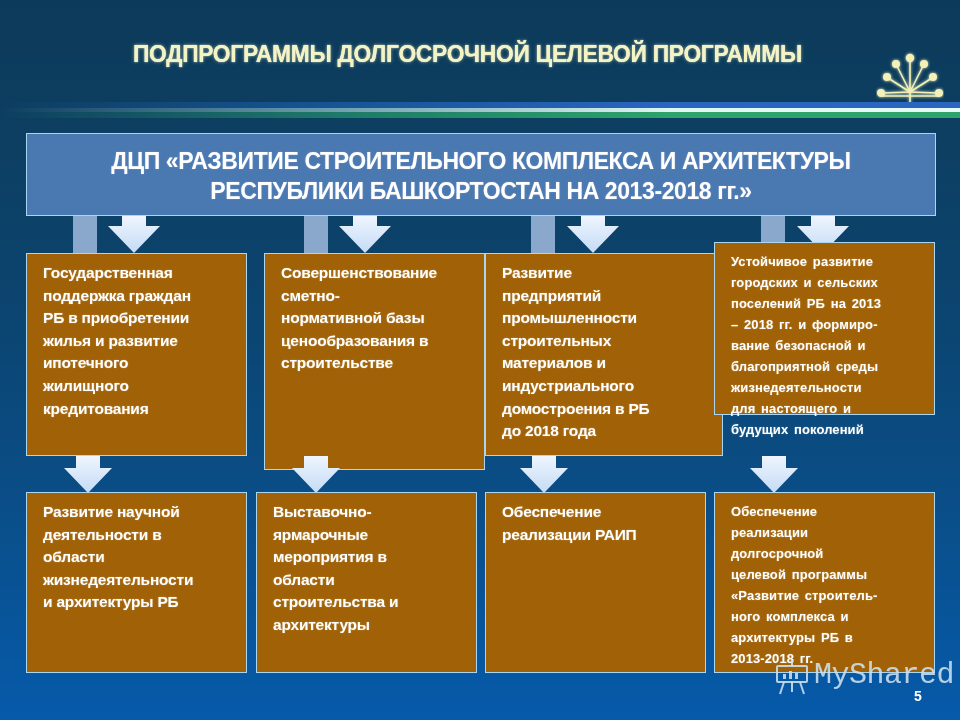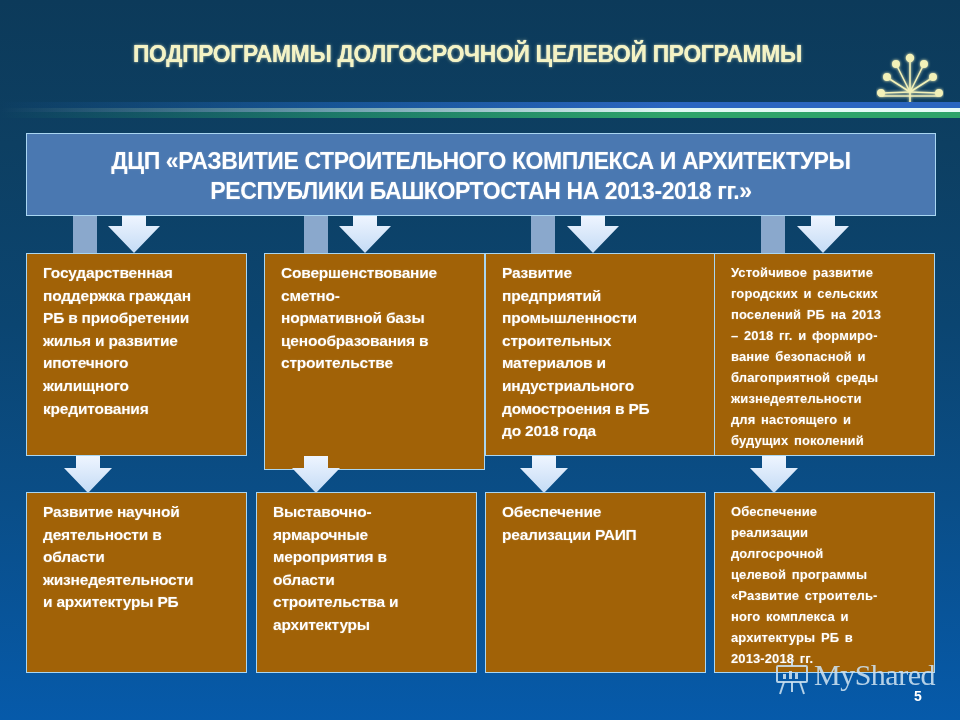--- a/index.html
+++ b/index.html
@@ -41,21 +41,21 @@
     white-space:pre-line;
   }
   .sub-text.small {
     font-size:13px; line-height:21px; letter-spacing:0.1px; word-spacing:2px;
   }
   .connector { position:absolute; width:24px; background:#8aa8cc; }
   .arrow { position:absolute; width:52px; height:37px; }
 
   .watermark { position:absolute; left:774px; top:662px; height:32px; }
   .wm-text { position:absolute; left:40px; top:-4px; color:rgba(205,225,240,0.88);
-    font-size:30px; font-family:Liberation Serif, serif; letter-spacing:-0.5px; }
+    font-size:30px; font-family:Liberation Mono, monospace; letter-spacing:-0.5px; }
   .page-number { position:absolute; left:914px; top:688px; color:#ffffff; font-weight:bold; font-size:14px;
     font-family:"Liberation Sans", sans-serif; }
 </style>
 </head>
 <body>
 
 <div class="header-title">ПОДПРОГРАММЫ ДОЛГОСРОЧНОЙ ЦЕЛЕВОЙ ПРОГРАММЫ</div>
 
 <svg class="emblem" viewBox="0 0 68 58">
   <defs>
@@ -142,21 +142,21 @@
 <div class="box" style="left:485px; top:253px; width:238px; height:203px;">
   <div class="sub-text">Развитие
 предприятий
 промышленности
 строительных
 материалов и
 индустриального
 домостроения в РБ
 до 2018 года</div>
 </div>
-<div class="box" style="left:714px; top:253px; width:221px; height:203px;">
+<div class="box" style="left:714px; top:242px; width:221px; height:173px;">
   <div class="sub-text small">Устойчивое  развитие
 городских  и сельских
 поселений  РБ на 2013
 – 2018  гг. и формиро-
 вание  безопасной  и
 благоприятной  среды
 жизнедеятельности
 для  настоящего  и
 будущих  поколений</div>
 </div>

